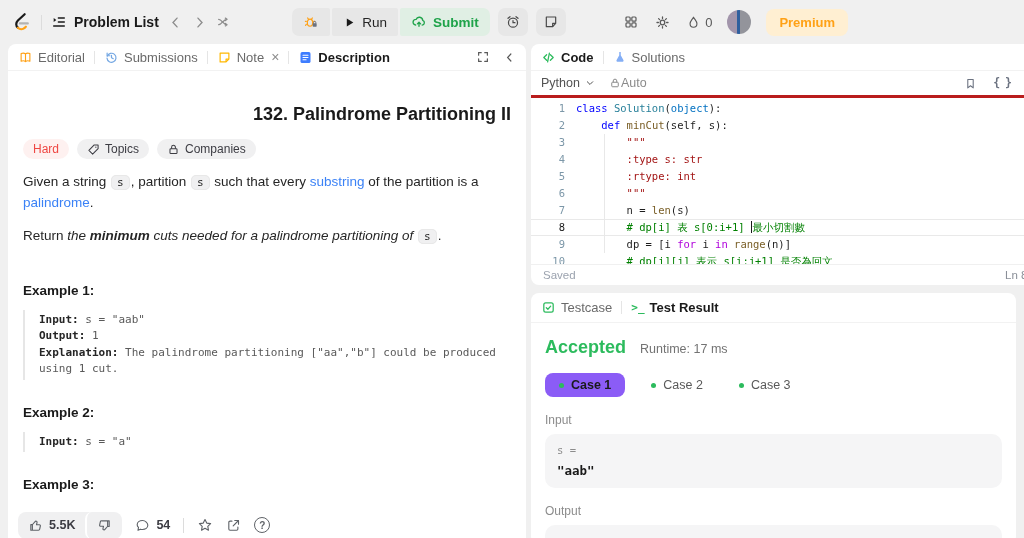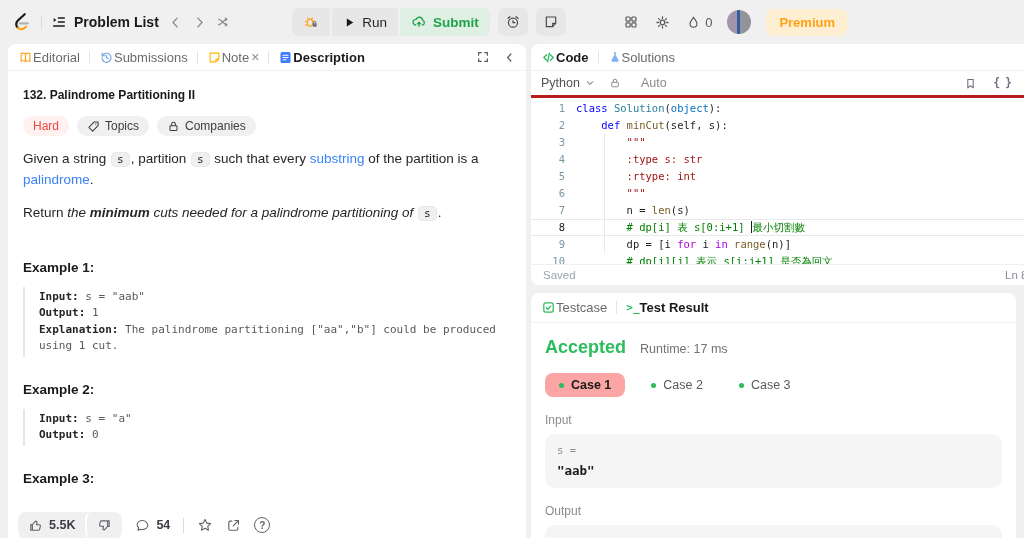--- a/index.html
+++ b/index.html
@@ -27,29 +27,29 @@
   .avatar { width:24px; height:24px; border-radius:50%; background:linear-gradient(90deg,#a295ab 0 40%,#2f5f9e 40% 56%,#93949b 56% 100%); }
   .premium { background:#ffefd2; color:#ffa116; font-size:13px; font-weight:600; padding:6px 13px; border-radius:8px; }
 
   
   .panel { position:absolute; background:#fff; border-radius:8px; overflow:hidden; }
   #left-panel { left:8px; top:44px; width:518px; height:500px; }
   #code-panel { left:531px; top:44px; width:548px; height:241px; display:flex; flex-direction:column; }
   #test-panel { left:531px; top:293px; width:485px; height:251px; display:flex; flex-direction:column; }
 
   .tabbar { display:flex; align-items:center; gap:9px; padding:0 10px; height:27px; border-bottom:1px solid #f2f2f2; flex:none; }
-  .tab { display:flex; align-items:center; font-size:13px; color:#6a6a6a; }
+  .tab { display:flex; align-items:center; gap:5px; font-size:13px; color:#6a6a6a; }
   .tab.active { color:#1a1a1a; font-weight:700; }
   .tdiv { width:1px; height:13px; background:#e5e5e5; }
   .tab-actions { margin-left:auto; display:flex; gap:13px; color:#595959; align-items:center; }
   .close-x { color:#8c8c8c; font-size:14px; margin-left:2px; line-height:1; }
 
   
   .desc-content { position:absolute; top:28px; bottom:38px; left:0; right:0; padding:9px 15px 0; overflow:hidden; }
-  h1 { font-size:12px; font-weight:700; color:#1a1a1a; margin-top:7px; }
+  h1 { font-size:18px; font-weight:700; color:#1a1a1a; margin-top:23px;text-align:right; }
   .badges { display:flex; gap:8px; margin-top:14px; }
   .pill { display:inline-flex; align-items:center; gap:5px; padding:3px 10px; border-radius:999px; background:#f0f0f1; font-size:12px; color:#3c3c43; }
   .pill.hard { color:#ef4743; background:rgba(239,71,67,0.08); font-weight:500; }
   p.stmt { margin-top:13px; line-height:1.55; font-size:13.5px; color:#262626; }
   p.stmt + p.stmt { margin-top:12px; }
   .sg-t { }
   .sg-e { font-style:italic; }
   .sg-se { font-style:italic; font-weight:700; }
   .sg-c { font-family:"DejaVu Sans Mono", monospace; font-size:11px; background:#f0f0f1; border:1px solid #e8e8e8; border-radius:5px; padding:0 5px; margin:0 1px; }
   .sg-l { color:#3b82f6; text-decoration:none; }
@@ -62,21 +62,21 @@
   .desc-footer { position:absolute; left:0; right:0; bottom:0; height:38px; display:flex; align-items:center; gap:13px; padding:0 10px; background:#fff; color:#5f6368; }
   .vote-group { display:flex; background:#f0f0f1; border-radius:8px; overflow:hidden; }
   .vote-seg { display:flex; align-items:center; gap:6px; padding:6px 10px; font-size:12.5px; font-weight:600; color:#3c3c43;border-radius:7px; }
   .vote-seg.down { border-left:2px solid #fff; }
   .ft-item { display:flex; align-items:center; gap:6px; font-size:12.5px; font-weight:600; color:#3c3c43; }
   .qmark { width:16px; height:16px; border:1.4px solid #5f6368; border-radius:50%; font-size:10px; font-weight:700; display:grid; place-items:center; color:#5f6368; }
 
   
   .code-toolbar { display:flex; align-items:center; gap:14px; padding:0 10px; height:27px; flex:none; border-bottom:3px solid #b91c1c; }
   .lang { display:flex; align-items:center; gap:5px; font-size:12.5px; color:#525252; }
-  .auto { display:flex; align-items:center; gap:20px; font-size:12.5px; color:#8a8a8a; }
+  .auto { display:flex; align-items:center; gap:0; font-size:12.5px; color:#8a8a8a; }
   .ct-actions { margin-left:auto; display:flex; gap:16px; align-items:center; color:#6b7280; }
   .braces { font-family:"DejaVu Sans Mono", monospace; font-size:11.5px; font-weight:700; letter-spacing:-1px; }
   .editor { position:relative; flex:1; overflow:hidden; font-family:"DejaVu Sans Mono", monospace; font-size:10.5px; padding-top:2px; }
   .code-line { display:flex; height:17px; line-height:17px; }
   .code-line.current { box-shadow:inset 0 1px 0 #e9e9e9, inset 0 -1px 0 #e9e9e9; }
   .ln { width:34px; text-align:right; color:#7c97a8; flex:none; }
   .code-line.current .ln { color:#1a1a1a; }
   .code-text { margin-left:11px; white-space:pre; }
   .tok-pl { color:#1e1e1e; }
   .tok-kw { color:#0000ff; }
@@ -95,21 +95,21 @@
 
   
   #test-panel .tabbar { height:30px; }
   .term { font-family:"DejaVu Sans Mono", monospace; font-size:11px; font-weight:700; color:#2cbb5d; }
   .test-content { padding:12px 14px 0; overflow:hidden; }
   .verdict-row { display:flex; align-items:baseline; gap:14px; margin-top:2px; }
   .accepted { color:#2cbb5d; font-size:18px; font-weight:700; }
   .runtime { color:#737373; font-size:12.5px; }
   #case-tabs { display:flex; gap:16px; margin-top:15px; align-items:center; }
   .case-chip { display:flex; align-items:center; gap:7px; font-size:12.5px; color:#595959; padding:5px 10px; border-radius:8px; }
-  .case-chip.active { background:#fca5a5; font-weight:700; color:#1a1a1a; padding:5px 14px; }
+  .case-chip.active { background:#8b5cf6; font-weight:700; color:#1a1a1a; padding:5px 14px; }
   .dot { width:5px; height:5px; border-radius:50%; background:#2cbb5d; }
   .io-label { margin-top:16px; font-size:12px; color:#8c8c8c; }
   .io-box { margin-top:7px; background:#f5f5f6; border-radius:10px; padding:10px 12px; }
   .io-var { font-family:"DejaVu Sans Mono", monospace; font-size:10.5px; color:#8c8c8c; }
   .io-val { font-family:"DejaVu Sans Mono", monospace; font-size:12.5px; font-weight:700; color:#1a1a1a; margin-top:7px; }
   .io-box.out .io-val { margin-top:1px; }
 </style>
 </head>
 <body>
 
@@ -290,21 +290,20 @@
           <div class="ex-heading">Example 1:</div>
           <div class="ex-block">
             <div class="ex-row"><span class="ex-key">Input: </span><span class="ex-val">s = "aab"</span></div>
             <div class="ex-row"><span class="ex-key">Output: </span><span class="ex-val">1</span></div>
             <div class="ex-row"><span class="ex-key">Explanation: </span><span class="ex-val">The palindrome partitioning ["aa","b"] could be produced
 using 1 cut.</span></div>
           </div>
           <div class="ex-heading">Example 2:</div>
           <div class="ex-block">
             <div class="ex-row"><span class="ex-key">Input: </span><span class="ex-val">s = "a"</span></div>
-            <div class="ex-row"><span class="ex-key">Output: </span><span class="ex-val">0</span></div>
           </div>
           <div class="ex-heading">Example 3:</div>
         </div>
     </div>
 
     <div class="desc-footer">
       <div class="vote-group">
         <button class="vote-seg">
           <svg width="15" height="15" viewBox="0 0 24 24" fill="none" stroke="#5f6368" stroke-width="1.8" stroke-linecap="round" stroke-linejoin="round">
             <path d="M7 10.5 V19.5 M7 19.5 H16.7 a2 2 0 0 0 2-1.6 l1.1-5.2 a1.6 1.6 0 0 0-1.6-1.9 H13.6 l.9-3.7 a1.75 1.75 0 0 0-3.2-1.3 L7.6 10 M7 10.5 H4.5 V19.5 H7"></path>

